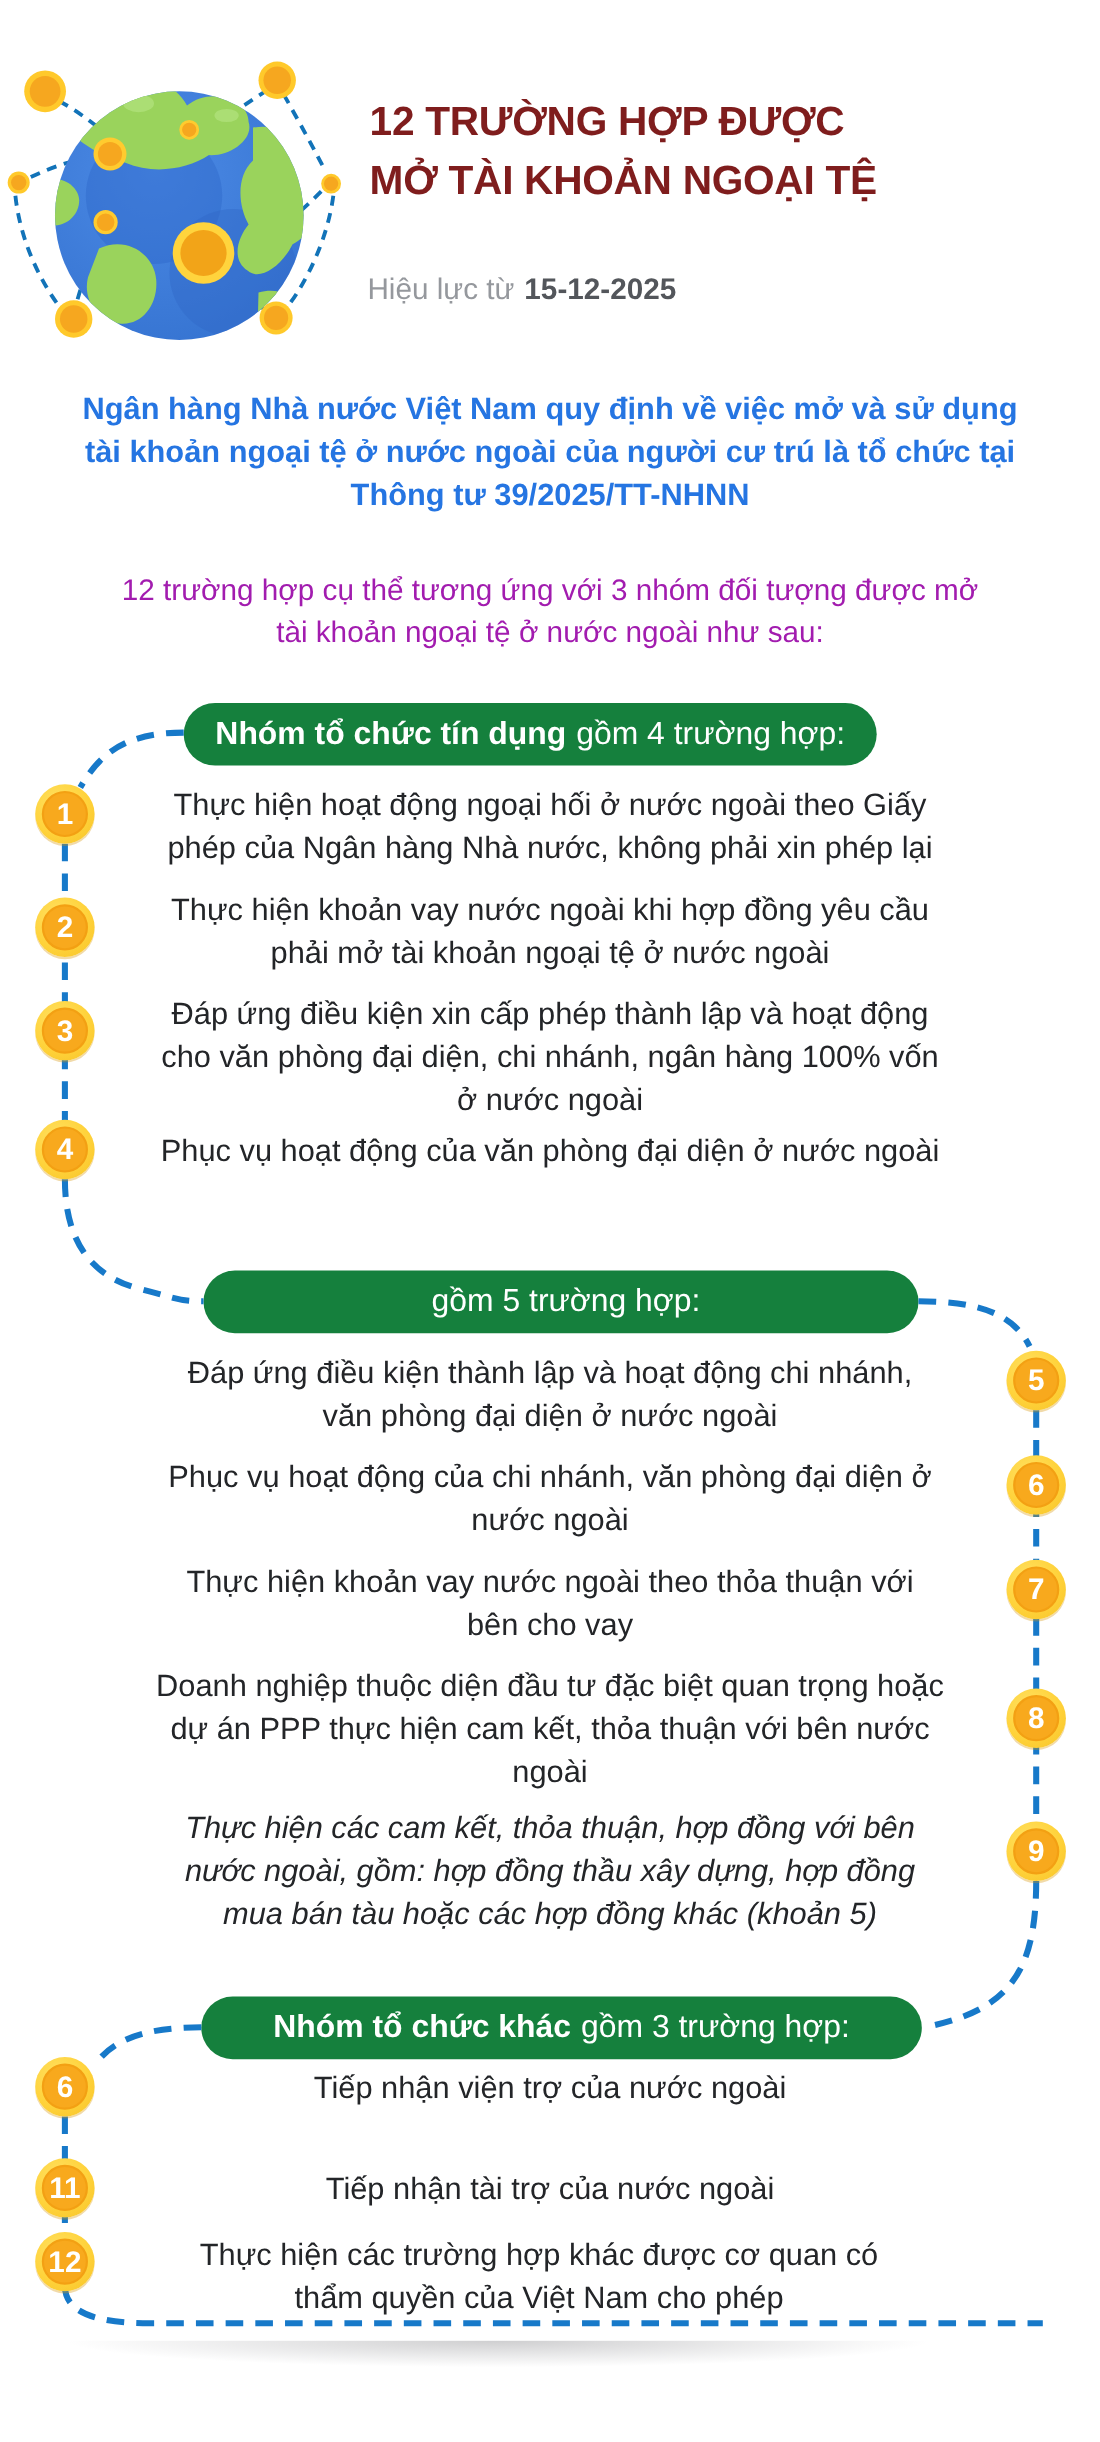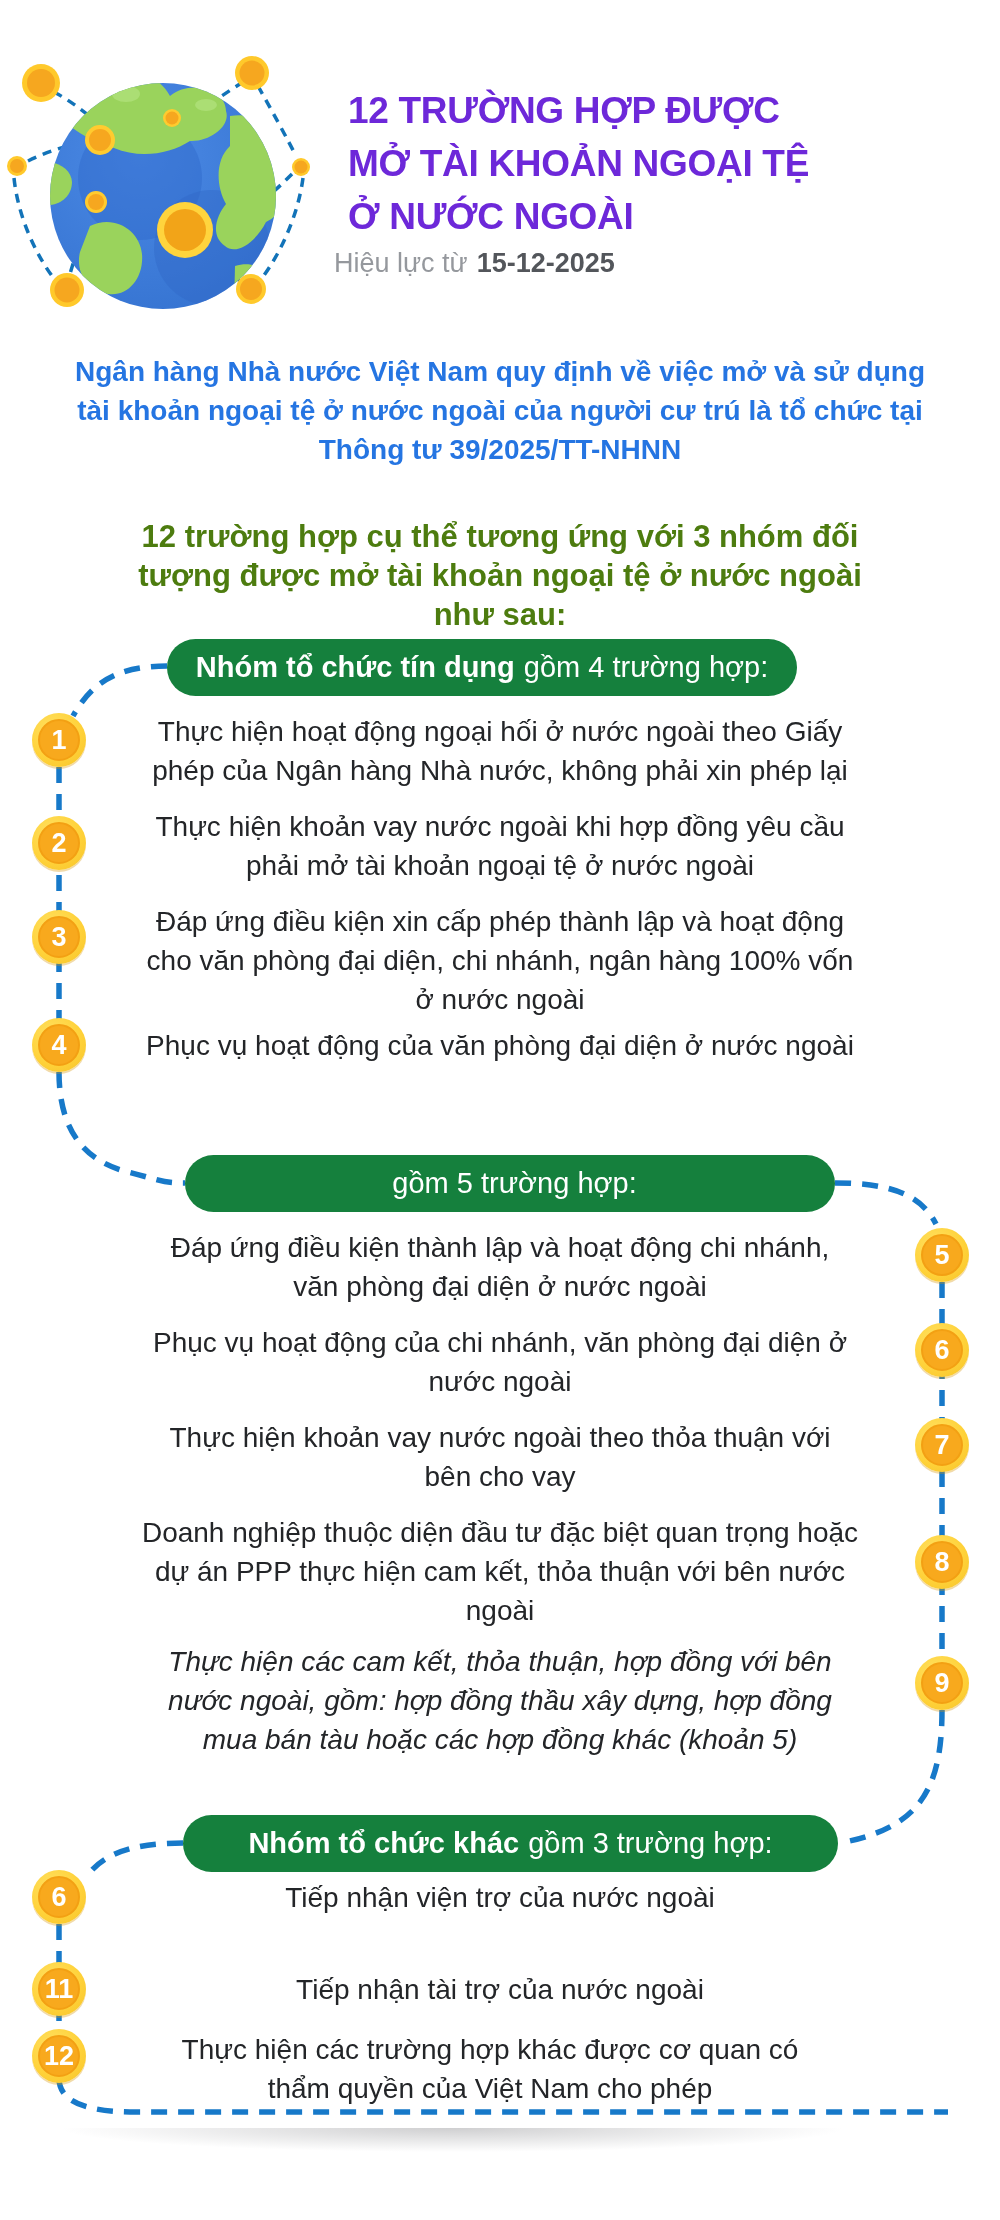--- a/index.html
+++ b/index.html
@@ -1,30 +1,30 @@
 <!DOCTYPE html>
 <html><head>
 <meta charset="utf-8">
 <style>
   html,body{margin:0;padding:0;background:#ffffff;}
   body{font-family:"Liberation Sans","DejaVu Sans",sans-serif;}
   .page{position:relative;width:1000px;height:2220px;background:#ffffff;overflow:hidden;}
 
   
   .globe-wrap{position:absolute;left:0;top:26px;width:330px;height:312px;}
-  .page-title{position:absolute;left:348px;top:84px;width:560px;color:#6d28d9;
+  .page-title{position:absolute;left:336px;top:84px;width:560px;color:#7f1d1d;
     font-weight:bold;font-size:37px;line-height:53px;letter-spacing:-0.3px;}
   .effective{position:absolute;left:334px;top:248px;font-size:27px;color:#95989D;}
   .effective b{color:#53565B;margin-left:9px;margin-top:39px;}
 
   
   .intro-reg{position:absolute;left:70px;top:352px;width:860px;text-align:center;
     color:#2575E2;font-weight:bold;font-size:28px;line-height:39px;}
   .intro-lead{position:absolute;left:110px;top:517px;width:780px;text-align:center;
-    color:#4d7c0f;font-weight:bold;font-size:31px;line-height:39px;}
+    color:#a21caf;font-weight:normal;font-size:27px;line-height:39px;}
 
   
   .pill{position:absolute;height:57px;border-radius:29px;background:#15803d;color:#fff;
     display:flex;align-items:center;justify-content:center;font-size:29px;white-space:nowrap;}
   .pill .b{font-weight:bold;}
   .pill .r{margin-left:9px;font-weight:normal;}
   .pill1{left:167px;top:639px;width:630px;}
   .pill2{left:185px;top:1155px;width:650px;}
   .pill3{left:183px;top:1815px;width:655px;}
 
@@ -133,21 +133,20 @@
       <circle cx="67" cy="264" r="17" fill="#FFC92B"></circle>
         <circle cx="67" cy="264" r="12.5" fill="#F6A71F"></circle>
       <circle cx="251" cy="263" r="15" fill="#FFC92B"></circle>
         <circle cx="251" cy="263" r="11" fill="#F6A71F"></circle>
     </g>
   </svg>
 
   <div class="page-title">
     <span style="display:block">12 TRƯỜNG HỢP ĐƯỢC</span>
     <span style="display:block">MỞ TÀI KHOẢN NGOẠI TỆ</span>
-    <span style="display:block">Ở NƯỚC NGOÀI</span>
   </div>
   <div class="effective">
     <span>Hiệu lực từ</span><b>15-12-2025</b>
   </div>
 
   <div class="intro-reg">Ngân hàng Nhà nước Việt Nam quy định về việc mở và sử dụng tài khoản ngoại tệ ở nước ngoài của người cư trú là tổ chức tại Thông tư 39/2025/TT-NHNN</div>
   <div class="intro-lead">12 trường hợp cụ thể tương ứng với 3 nhóm đối tượng được mở tài khoản ngoại tệ ở nước ngoài như sau:</div>
 
   <div class="pill pill1">
     <span class="b">Nhóm tổ chức tín dụng</span>

